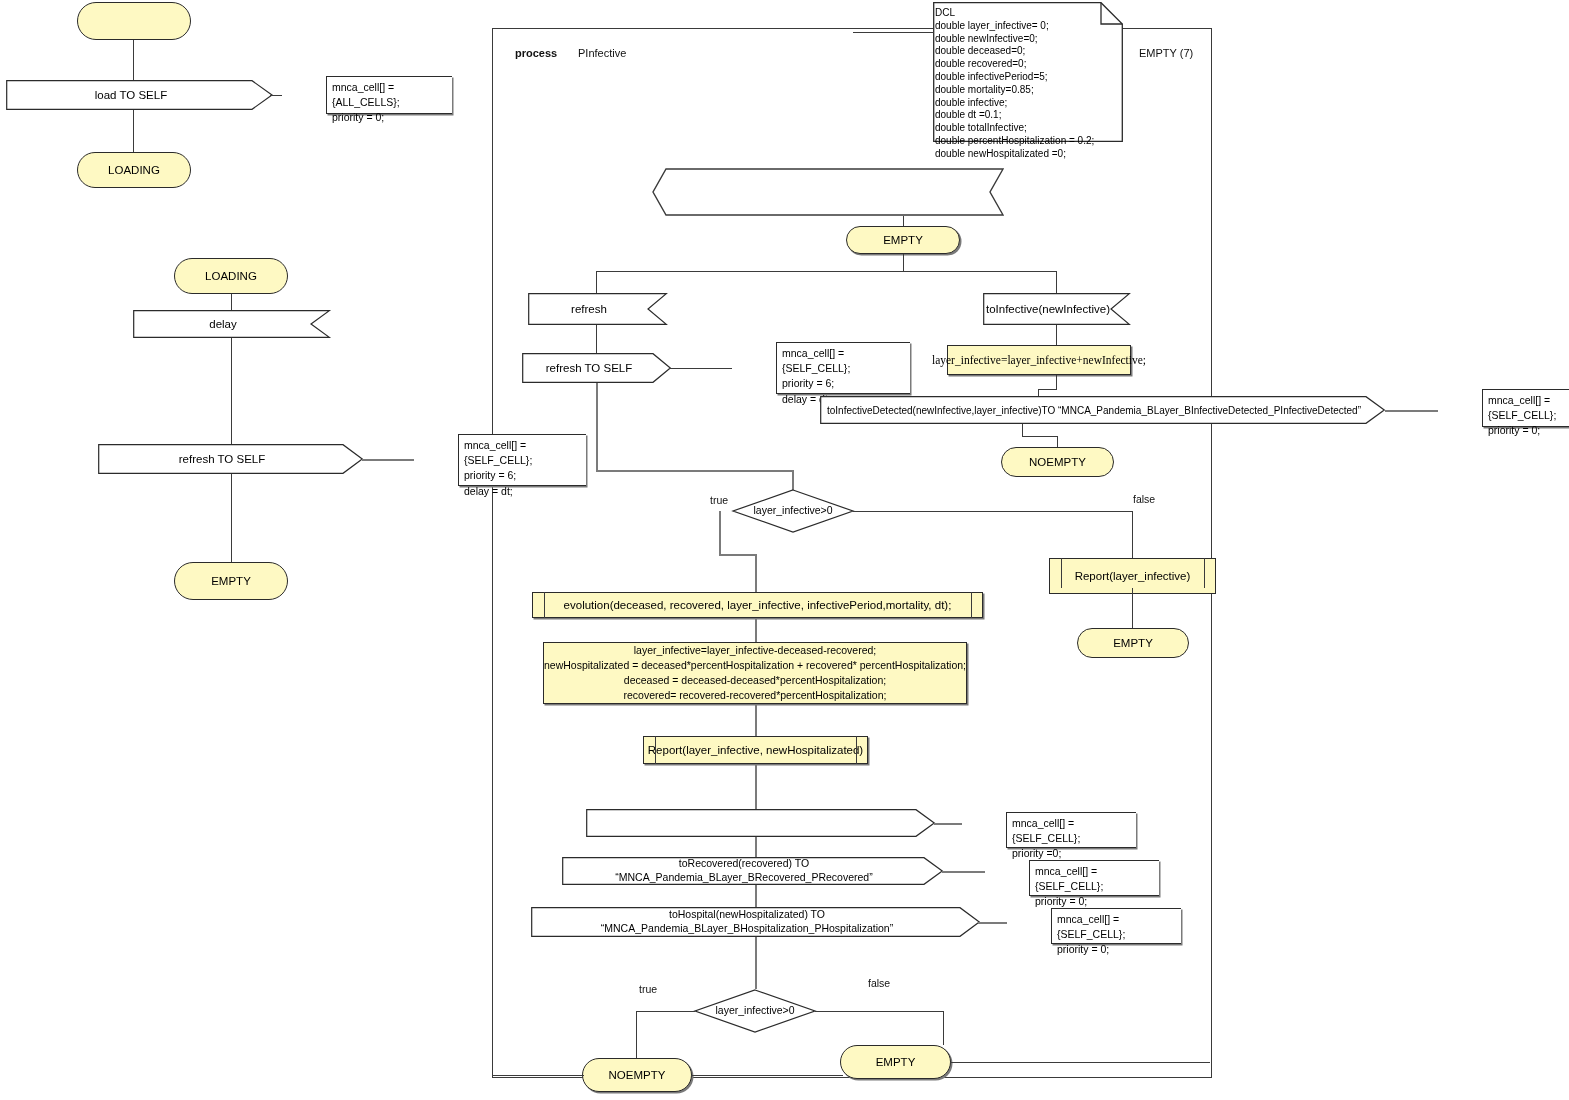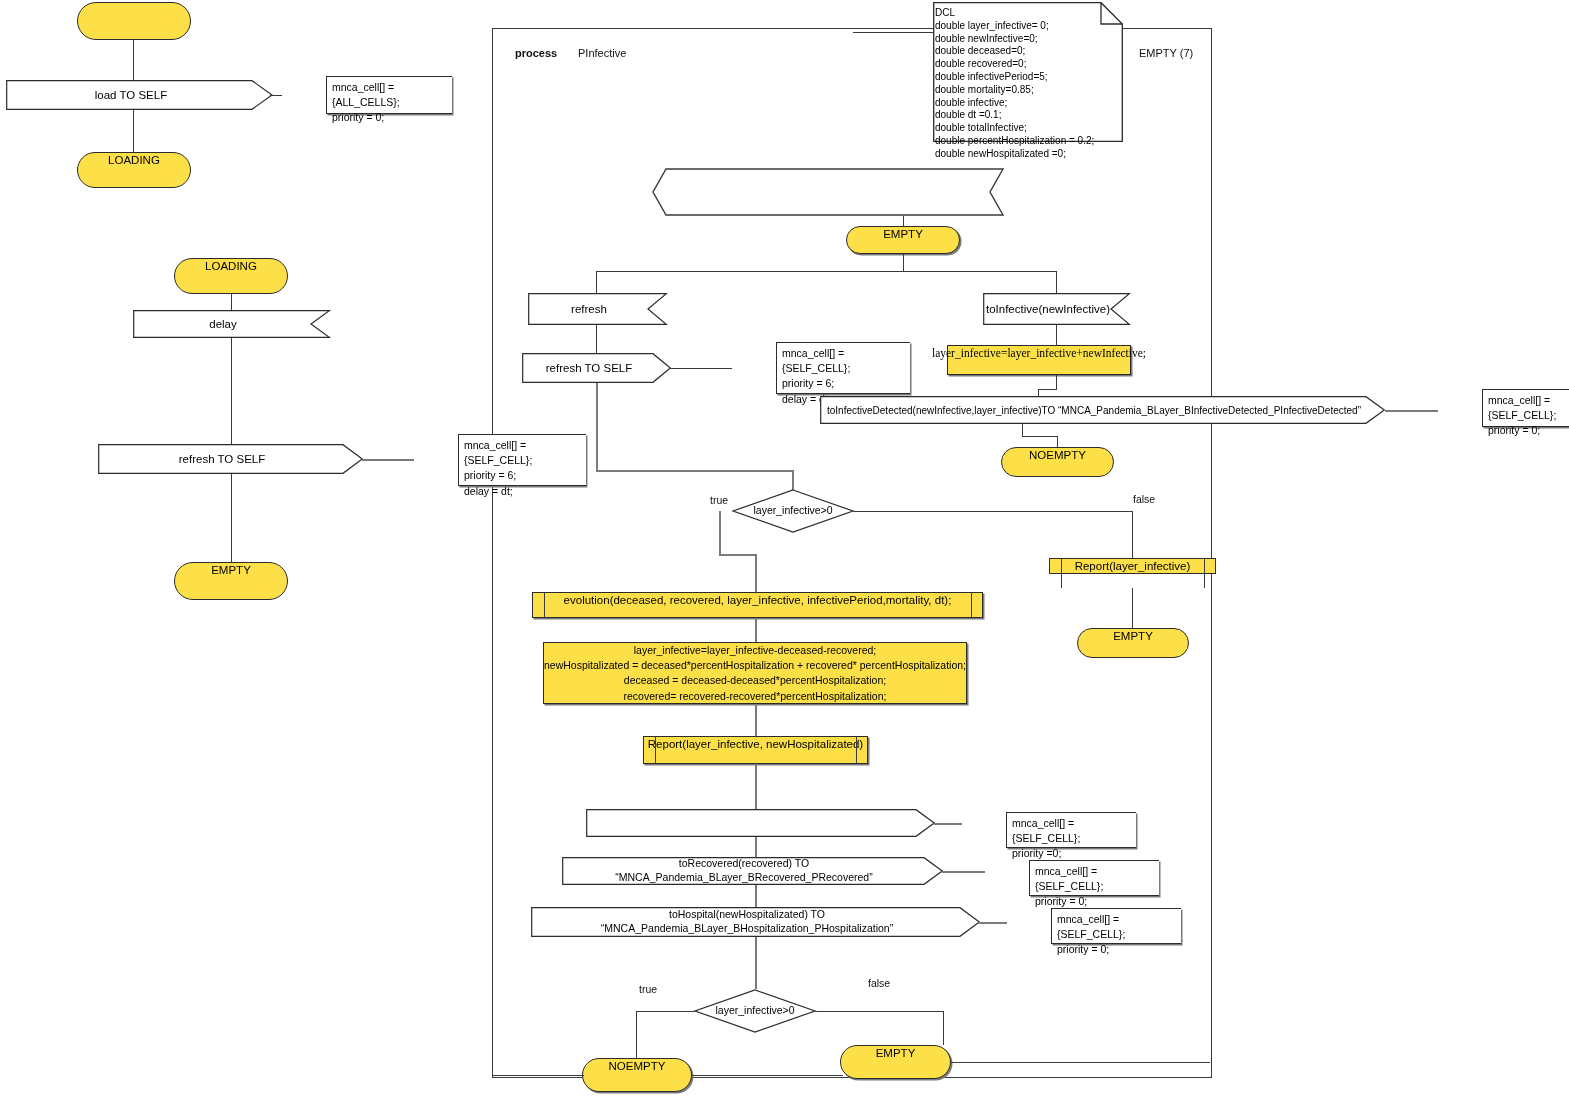--- a/index.html
+++ b/index.html
@@ -1,22 +1,22 @@
 <!DOCTYPE html>
 <html><head>
 <meta charset="utf-8">
 <title>PInfective Process Diagram</title>
 <style>
   html,body{margin:0;padding:0;background:#ffffff;}
   body{font-family:"Liberation Sans", sans-serif;color:#000;}
   #canvas{position:relative;width:1569px;height:1100px;overflow:hidden;background:#fff;}
 
   
-  .node{position:absolute;box-sizing:border-box;display:flex;align-items:flex-start;justify-content:center;
-        text-align:center;background:#fde047;line-height:1.25;}
+  .node{position:absolute;box-sizing:border-box;display:flex;align-items:center;justify-content:center;
+        text-align:center;background:#fef9c3;line-height:1.25;}
   .stadium{border:1px solid #2b2b2b;border-radius:26px;font-size:11.5px;}
   .stadium.shadow{box-shadow:1.5px 1.5px 0 0 #7a7a7a;}
   .rect{border:1px solid #2b2b2b;font-size:11.5px;}
   .rect.shadow{box-shadow:1.5px 1.5px 0 0 #7a7a7a;}
   .note{position:absolute;box-sizing:border-box;border-top:1px solid #2b2b2b;border-bottom:1px solid #2b2b2b;
         border-left:1px solid #2b2b2b;background:#fff;font-size:10.5px;line-height:1.45;
         padding:3px 5px;text-align:left;white-space:pre-line;margin-left:45px;}
   .note.shadow{box-shadow:1.5px 1.5px 0 0 #7a7a7a;}
 
   
@@ -196,21 +196,21 @@
       <path d="M61,1 L121,22 L61,43 L1,22 Z" fill="#ffffff" stroke="#2b2b2b" stroke-width="1.2"></path>
     </svg>
   </div>
   <div class="svgtxt" style="left:732px;top:489px;width:122px;height:44px;font-size:10.5px;">layer_infective&gt;0</div>
   <div class="lbl" style="left:710px;top:494px;">true</div>
   <div class="lbl" style="left:1133px;top:493px;">false</div>
 
   <div class="ln lnh" style="left:853px;top:511px;width:280px;"></div>
   <div class="ln lnv" style="left:1132px;top:511px;height:47px;"></div>
 
-  <div class="node rect" style="left:1049px;top:558px;width:167px;height:16px;">
+  <div class="node rect" style="left:1049px;top:558px;width:167px;height:36px;">
     <span>Report(layer_infective)</span>
   </div>
   <div class="ln lnv" style="left:1061px;top:558px;height:30px;"></div>
   <div class="ln lnv" style="left:1204px;top:558px;height:30px;"></div>
 
   <div class="ln lnv" style="left:1132px;top:588px;height:40px;"></div>
   <div class="node stadium" style="left:1077px;top:628px;width:112px;height:30px;">
     <span>EMPTY</span>
   </div>
 

